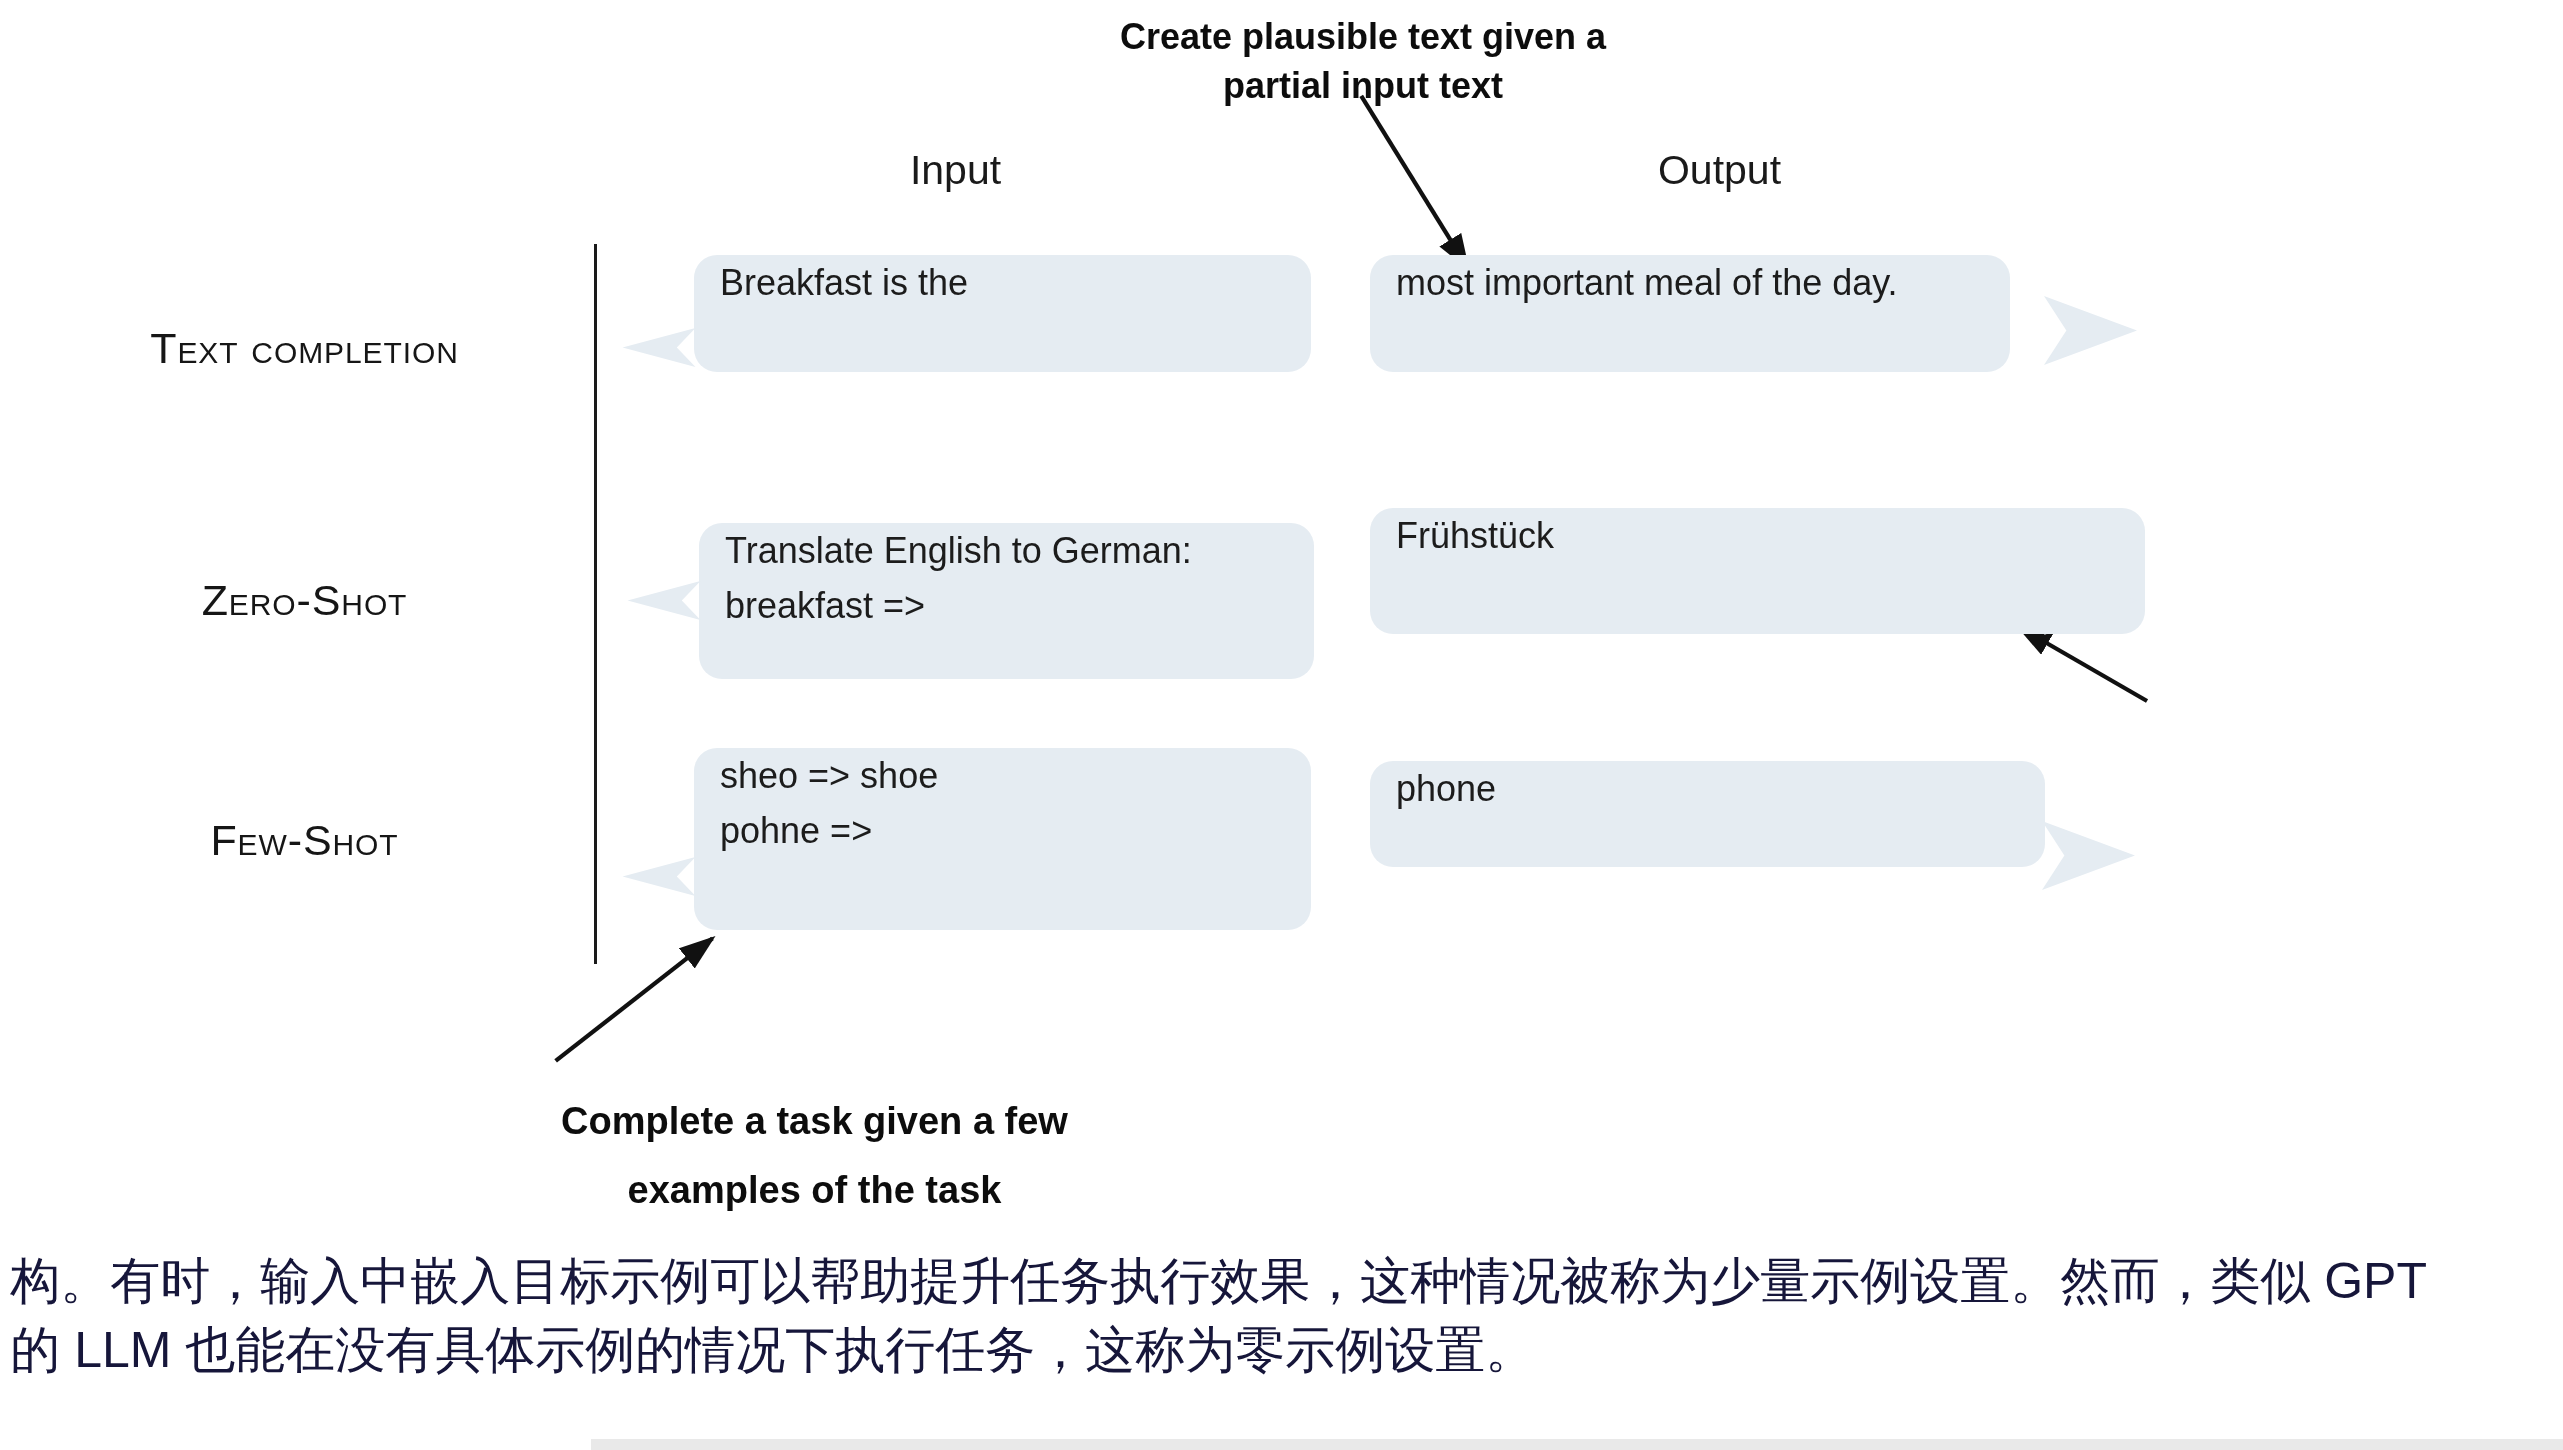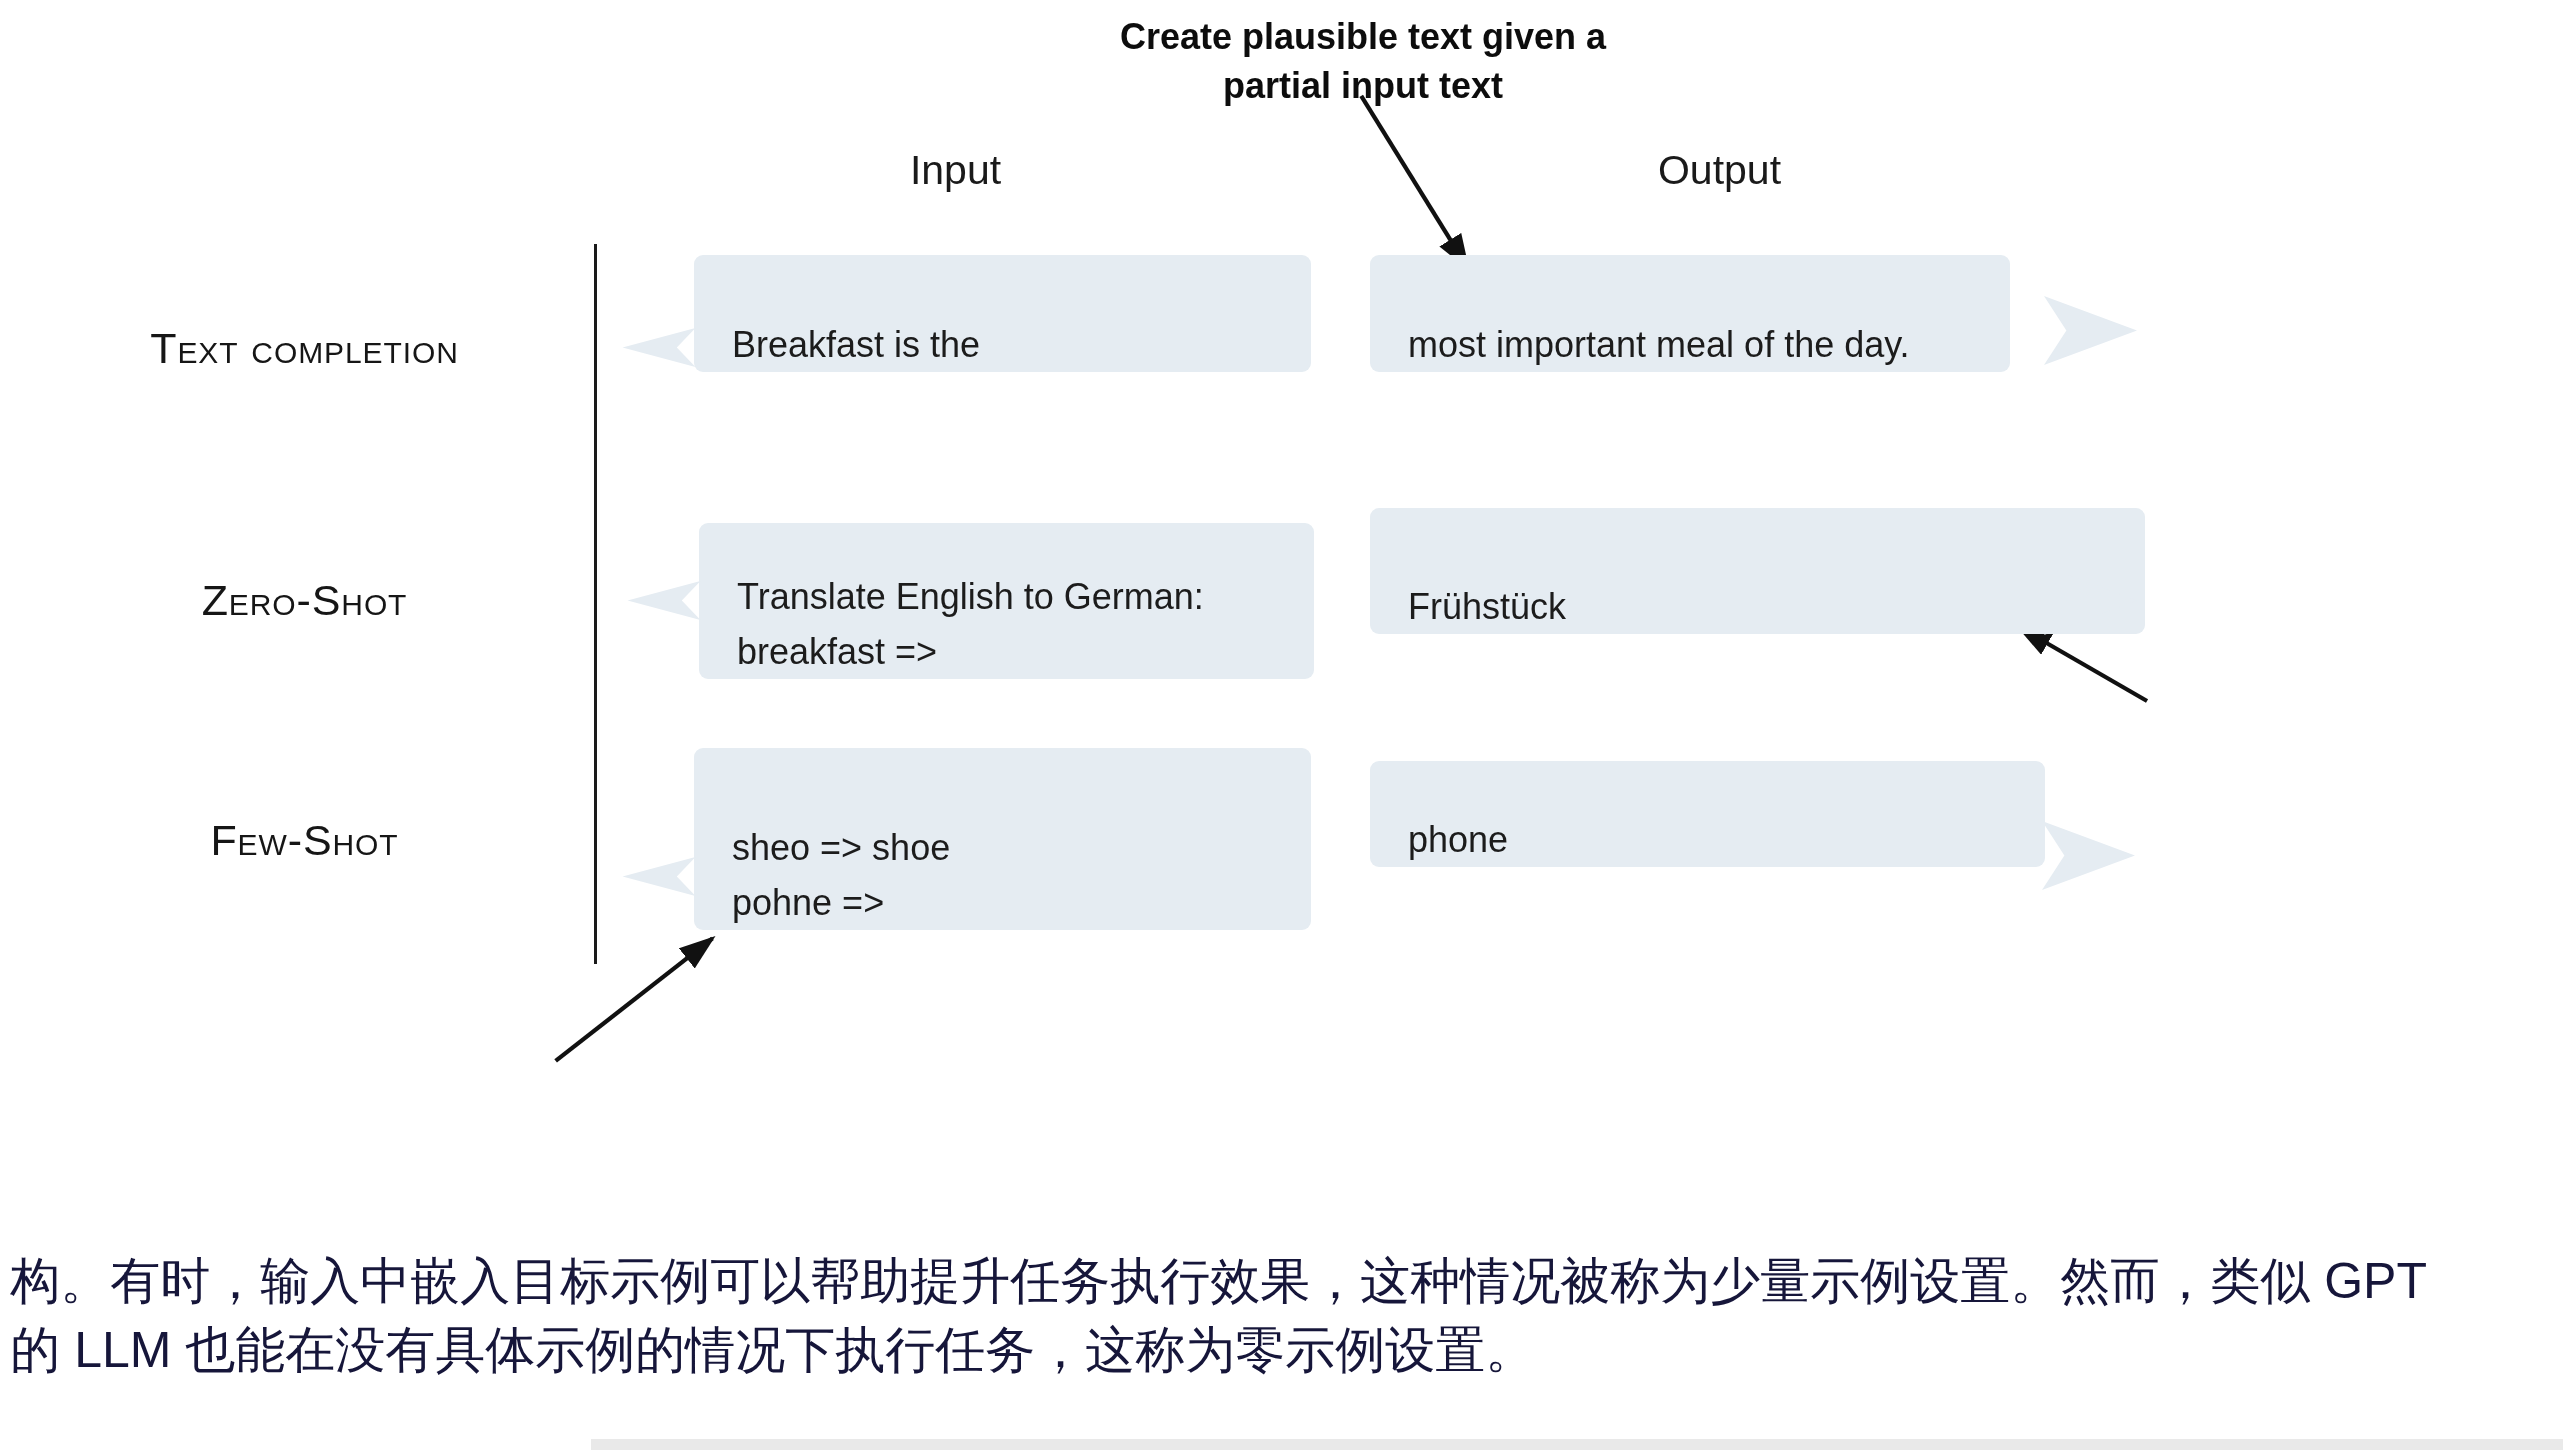--- a/index.html
+++ b/index.html
@@ -43,24 +43,24 @@
   #label-0{top:324px;}
   #label-1{top:576px;}
   #label-2{top:816px;}
 
   
   #vline{left:594px;top:244px;width:3.4px;height:720px;background:#1a1a1a;}
 
   
   .bubble{
     background:var(--bubble);
-    border-radius:9px;
-    display:flex;flex-direction:column;justify-content:flex-end;
+    border-radius:23px;
+    display:flex;flex-direction:column;justify-content:flex-start;
     font-size:36px;line-height:55px;color:#1c1c1c;
-    padding-left:38px;box-sizing:border-box;
+    padding-left:26px;box-sizing:border-box;
   }
   .bubble .line{white-space:pre;}
   #bub-in-0{left:694px;top:255px;width:617px;height:117px;}
   #bub-out-0{left:1370px;top:255px;width:640px;height:117px;}
   #bub-in-1{left:699px;top:523px;width:615px;height:156px;}
   #bub-out-1{left:1370px;top:508px;width:775px;height:126px;}
   #bub-in-2{left:694px;top:748px;width:617px;height:182px;}
   #bub-out-2{left:1370px;top:761px;width:675px;height:106px;}
 
   
@@ -143,20 +143,24 @@
     <polygon points="86,0 0,23 86,46 64,23" style="fill:var(--bubble)"></polygon>
   </svg>
   <div id="bub-out-2" class="abs bubble">
     <div class="line">phone</div>
   </div>
   <svg class="tail" style="left:2042px;top:821px;" width="93" height="69" viewBox="0 0 108 80">
     <polygon points="0,0 108,40 0,80 26,40" style="fill:var(--bubble)"></polygon>
   </svg>
 
 
+  <div id="annot-bottom" class="abs annot">
+    <div class="line">Complete a task given a few</div>
+    <div class="line">examples of the task</div>
+  </div>
 
   <div id="caption" class="abs">
     <div>构。有时，输入中嵌入目标示例可以帮助提升任务执行效果，这种情况被称为少量示例设置。然而，类似 GPT</div>
     <div>的 LLM 也能在没有具体示例的情况下执行任务，这称为零示例设置。</div>
   </div>
 
   <div id="artifact-bar" class="abs"></div>
 
 </div>
 

